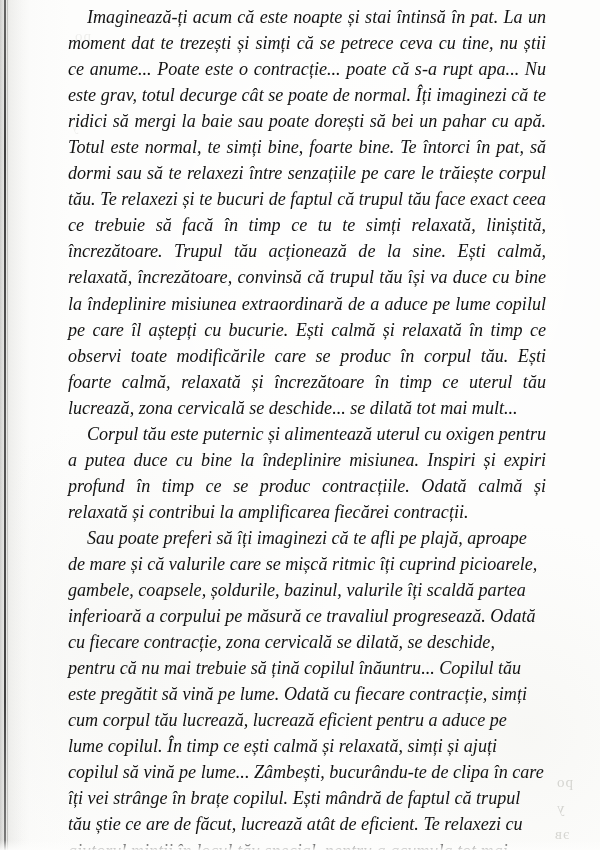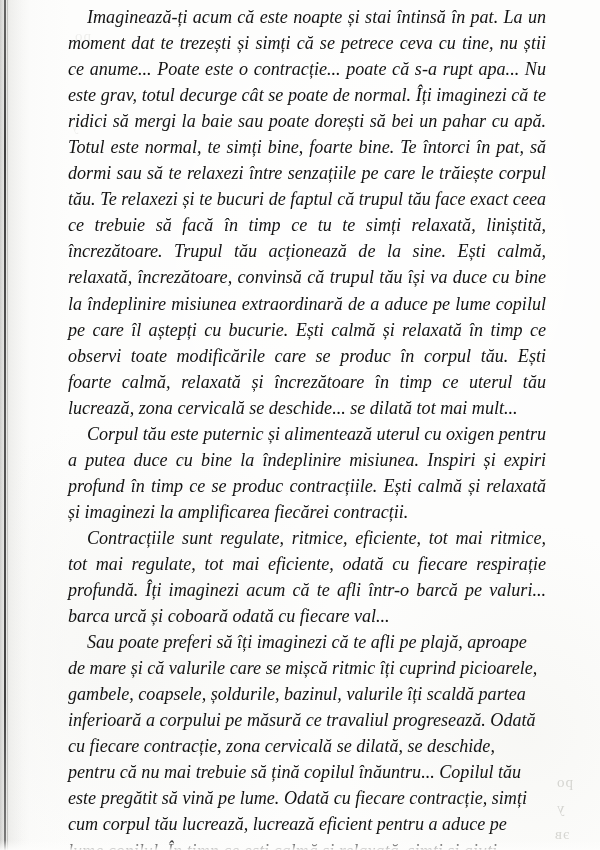--- a/index.html
+++ b/index.html
@@ -124,20 +124,19 @@
   <div id="binding-line-soft"></div>
 
   <div class="bleed bleed-tl" style="left:74px; top:28px;">ро</div>
   <div class="bleed bleed-tl" style="left:70px; top:118px;">у</div>
   <div class="bleed" style="left:556px; top:774px;">ро</div>
   <div class="bleed" style="left:556px; top:800px;">у</div>
   <div class="bleed" style="left:554px; top:826px;">эв</div>
 
   <div id="text-column">
     <p>Imaginează-ți acum că este noapte și stai întinsă în pat. La un moment dat te trezești și simți că se petrece ceva cu tine, nu știi ce anume... Poate este o contracție... poate că s-a rupt apa... Nu este grav, totul decurge cât se poate de normal. Îți imaginezi că te ridici să mergi la baie sau poate dorești să bei un pahar cu apă. Totul este normal, te simți bine, foarte bine. Te întorci în pat, să dormi sau să te relaxezi între senzațiile pe care le trăiește corpul tău. Te relaxezi și te bucuri de faptul că trupul tău face exact ceea ce trebuie să facă în timp ce tu te simți relaxată, liniștită, încrezătoare. Trupul tău acționează de la sine. Ești calmă, relaxată, încrezătoare, convinsă că trupul tău își va duce cu bine la îndeplinire misiunea extraordinară de a aduce pe lume copilul pe care îl aștepți cu bucurie. Ești calmă și relaxată în timp ce observi toate modificările care se produc în corpul tău. Ești foarte calmă, relaxată și încrezătoare în timp ce uterul tău lucrează, zona cervicală se deschide... se dilată tot mai mult...</p>
-    <p>Corpul tău este puternic și alimentează uterul cu oxigen pentru a putea duce cu bine la îndeplinire misiunea. Inspiri și expiri profund în timp ce se produc contracțiile. Ești calmă și relaxată și imaginezi la amplificarea fiecărei contracții.</p>
-    <p>Contracțiile sunt regulate, ritmice, eficiente, tot mai ritmice, tot mai regulate, tot mai eficiente, odată cu fiecare respirație profundă. Îți imaginezi acum că te afli într-o barcă pe valuri... barca urcă și coboară odată cu fiecare val...</p>
+    <p>Corpul tău este puternic și alimentează uterul cu oxigen pentru a putea duce cu bine la îndeplinire misiunea. Inspiri și expiri profund în timp ce se produc contracțiile. Odată calmă și relaxată și contribui la amplificarea fiecărei contracții.</p>
     <p>Sau poate preferi să îți imaginezi că te afli pe plajă, aproape de mare și că valurile care se mișcă ritmic îți cuprind picioarele, gambele, coapsele, șoldurile, bazinul, valurile îți scaldă partea inferioară a corpului pe măsură ce travaliul progresează. Odată cu fiecare contracție, zona cervicală se dilată, se deschide, pentru că nu mai trebuie să țină copilul înăuntru... Copilul tău este pregătit să vină pe lume. Odată cu fiecare contracție, simți cum corpul tău lucrează, lucrează eficient pentru a aduce pe lume copilul. În timp ce ești calmă și relaxată, simți și ajuți copilul să vină pe lume... Zâmbești, bucurându-te de clipa în care îți vei strânge în brațe copilul. Ești mândră de faptul că trupul tău știe ce are de făcut, lucrează atât de eficient. Te relaxezi cu ajutorul minții în locul tău special, pentru a acumula tot mai multă energie... Te relaxezi între contracții pentru a</p>
   </div>
 
   <div id="bottom-fade"></div>
 
 </div>
 
 </body></html>

